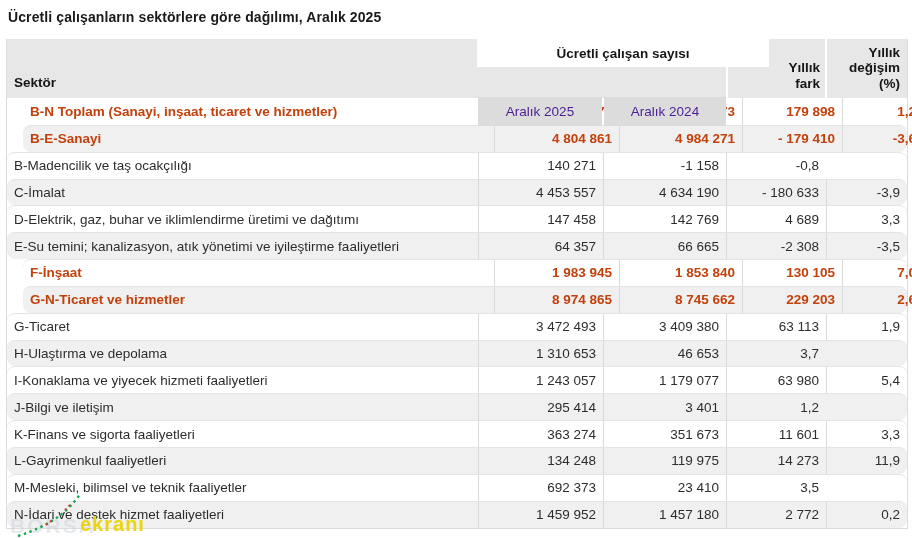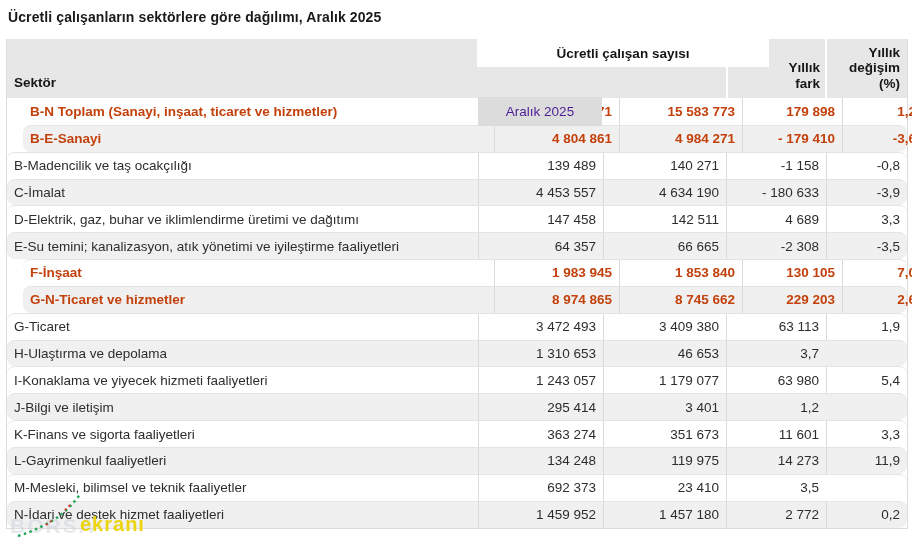--- a/index.html
+++ b/index.html
@@ -70,20 +70,21 @@
 </head>
 <body>
 
 <div class="title">Ücretli çalışanların sektörlere göre dağılımı, Aralık 2025</div>
 
 <div class="table-wrap">
   <div class="thead">
     <div class="h-sector">Sektör</div>
     <div class="h-group">Ücretli çalışan sayısı</div>
     <div class="h-sub h-sub1">Aralık 2025</div>
+    <div class="h-sub h-sub2">Aralık 2024</div>
     <div class="h-diff">
       <span>Yıllık</span>
       <span>fark</span>
     </div>
     <div class="h-change">
       <span>Yıllık</span>
       <span>değişim</span>
       <span>(%)</span>
     </div>
     <div class="hsep hsep1"></div>
@@ -99,36 +100,35 @@
       </div>
       <div class="tr bold">
         <div class="td c0">B-E-Sanayi</div>
         <div class="td num c1">4 804 861</div>
         <div class="td num c2">4 984 271</div>
         <div class="td num c3">- 179 410</div>
         <div class="td num c4">-3,6</div>
       </div>
       <div class="tr">
         <div class="td c0">B-Madencilik ve taş ocakçılığı</div>
-        <div class="td num c1">139 489</div>
         <div class="td num c2">140 271</div>
         <div class="td num c3">-1 158</div>
         <div class="td num c4">-0,8</div>
       </div>
       <div class="tr">
         <div class="td c0">C-İmalat</div>
         <div class="td num c1">4 453 557</div>
         <div class="td num c2">4 634 190</div>
         <div class="td num c3">- 180 633</div>
         <div class="td num c4">-3,9</div>
       </div>
       <div class="tr">
         <div class="td c0">D-Elektrik, gaz, buhar ve iklimlendirme üretimi ve dağıtımı</div>
         <div class="td num c1">147 458</div>
-        <div class="td num c2">142 511</div>
+        <div class="td num c2">142 769</div>
         <div class="td num c3">4 689</div>
         <div class="td num c4">3,3</div>
       </div>
       <div class="tr">
         <div class="td c0">E-Su temini; kanalizasyon, atık yönetimi ve iyileştirme faaliyetleri</div>
         <div class="td num c1">64 357</div>
         <div class="td num c2">66 665</div>
         <div class="td num c3">-2 308</div>
         <div class="td num c4">-3,5</div>
       </div>

